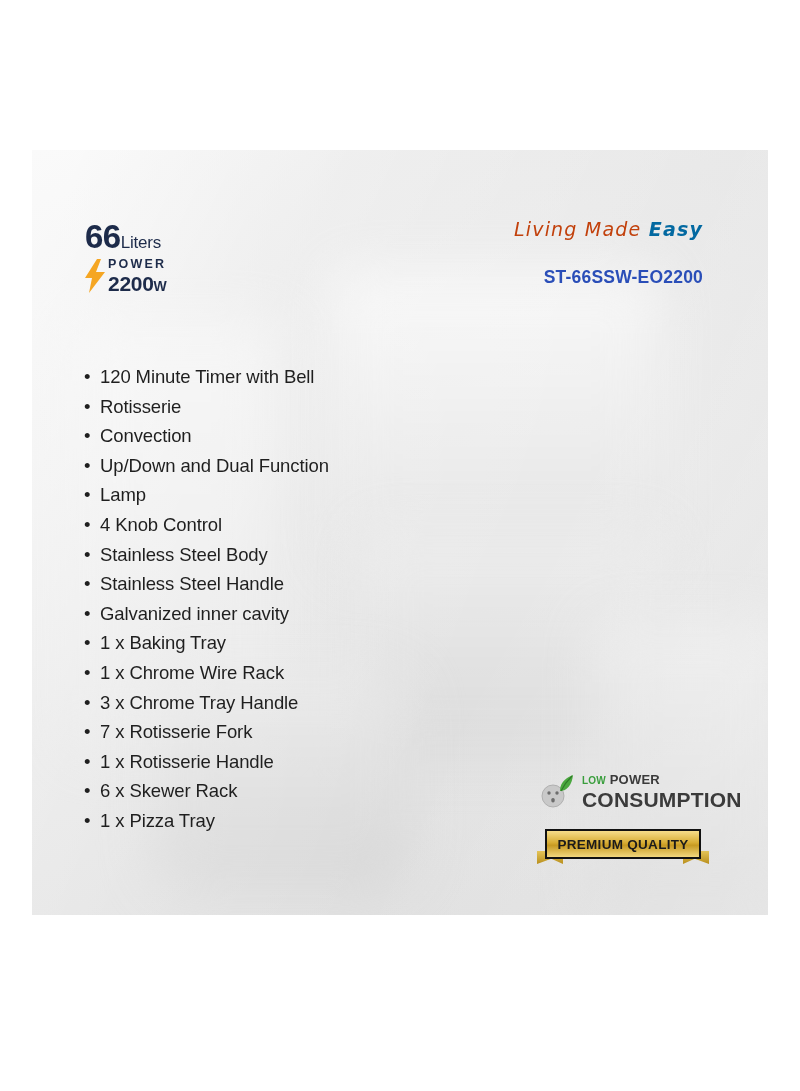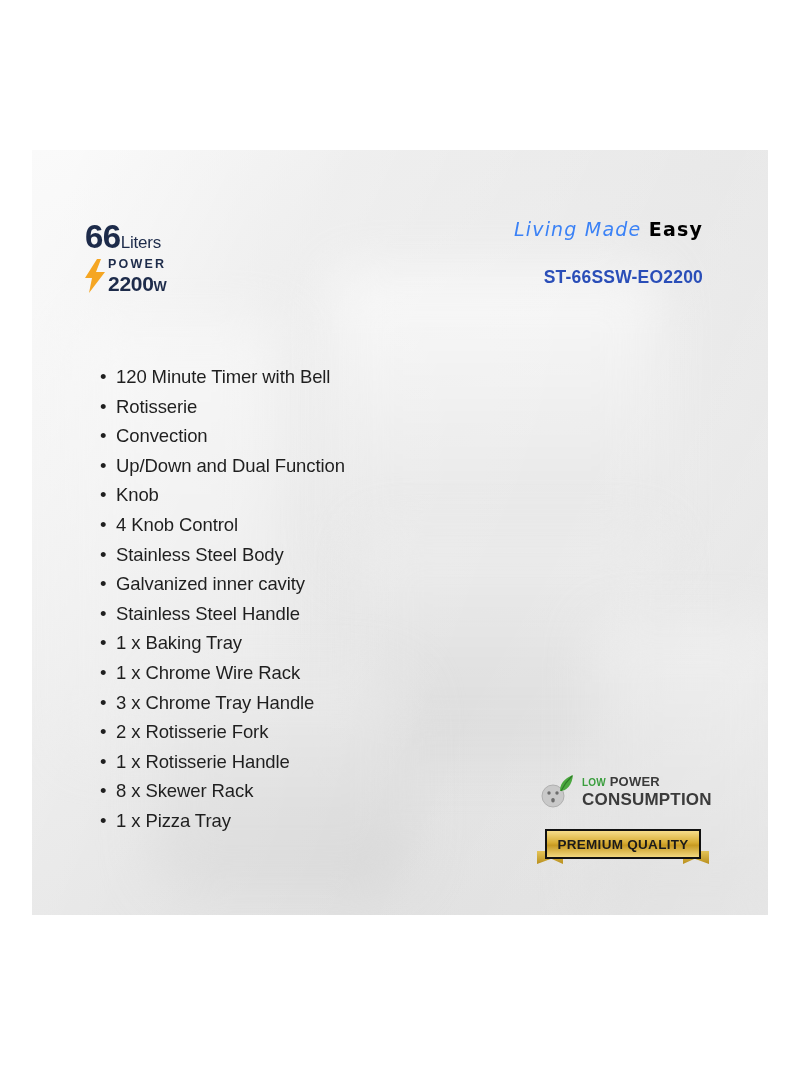--- a/index.html
+++ b/index.html
@@ -136,22 +136,22 @@
 
   .tagline {
     position: absolute;
     right: 97px;
     top: 218px;
     font-size: 19px;
     font-family: "DejaVu Sans", sans-serif;
     white-space: nowrap;
     letter-spacing: 1.2px;
   }
-  .tagline .t-blue { color: #3b82f6; font-style: italic; }
-  .tagline .t-red  { color: #000000; font-weight: bold; }
+  .tagline .t-blue { color: #c2410c; font-style: italic; }
+  .tagline .t-red  { color: #0369a1; font-style: italic; font-weight: bold; }
 
   .model {
     position: absolute;
     right: 97px;
     top: 267px;
     font-size: 17.5px;
     font-weight: bold;
     color: #2a4eb8;
     letter-spacing: 0.2px;
     white-space: nowrap;
@@ -173,21 +173,20 @@
     left: 84px;
     top: 362px;
     width: 520px;
   }
   .feature {
     font-size: 18.5px;
     color: #1f1f1f;
     line-height: 29.6px;
     white-space: nowrap;
     letter-spacing: -0.1px;
-    margin-left: 16px;
   }
   .feature .dot {
     display: inline-block;
     width: 16px;
     color: #1f1f1f;
   }
   .sup { font-size: 11.5px; vertical-align: super; }
 
   
   .low-power {
@@ -217,21 +216,21 @@
   }
   .lp-power {
     color: #3b3b3b;
     font-size: 13px;
     font-weight: bold;
     letter-spacing: 0.2px;
   }
   .lp-consumption {
     display: block;
     color: #3b3b3b;
-    font-size: 17px;
+    font-size: 21px;
     font-weight: bold;
     letter-spacing: 0.2px;
     margin-top: 1px;
   }
 
   
   .premium {
     position: absolute;
     left: 537px;
     top: 829px;
@@ -312,31 +311,31 @@
     </div>
 
     <div class="model">ST-66SSW-EO2200</div>
 
 
     <div class="features">
       <div class="feature"><span class="dot">•</span><span>120 Minute Timer with Bell</span></div>
       <div class="feature"><span class="dot">•</span><span>Rotisserie</span></div>
       <div class="feature"><span class="dot">•</span><span>Convection</span></div>
       <div class="feature"><span class="dot">•</span><span>Up/Down and Dual Function</span></div>
-      <div class="feature"><span class="dot">•</span><span>Knob</span></div>
+      <div class="feature"><span class="dot">•</span><span>Lamp</span></div>
       <div class="feature"><span class="dot">•</span><span>4 Knob Control</span></div>
       <div class="feature"><span class="dot">•</span><span>Stainless Steel Body</span></div>
+      <div class="feature"><span class="dot">•</span><span>Stainless Steel Handle</span></div>
       <div class="feature"><span class="dot">•</span><span>Galvanized inner cavity</span></div>
-      <div class="feature"><span class="dot">•</span><span>Stainless Steel Handle</span></div>
       <div class="feature"><span class="dot">•</span><span>1 x Baking Tray</span></div>
       <div class="feature"><span class="dot">•</span><span>1 x Chrome Wire Rack</span></div>
       <div class="feature"><span class="dot">•</span><span>3 x Chrome Tray Handle</span></div>
-      <div class="feature"><span class="dot">•</span><span>2 x Rotisserie Fork</span></div>
+      <div class="feature"><span class="dot">•</span><span>7 x Rotisserie Fork</span></div>
       <div class="feature"><span class="dot">•</span><span>1 x Rotisserie Handle</span></div>
-      <div class="feature"><span class="dot">•</span><span>8 x Skewer Rack</span></div>
+      <div class="feature"><span class="dot">•</span><span>6 x Skewer Rack</span></div>
       <div class="feature"><span class="dot">•</span><span>1 x Pizza Tray</span></div>
     </div>
 
     <div class="low-power">
       <div class="lp-icon">
         <svg viewBox="0 0 40 40" width="40" height="40">
           <circle cx="17" cy="25" r="11" fill="#c9c9c9" stroke="#b0b0b0" stroke-width="1"></circle>
           <circle cx="13" cy="22" r="1.7" fill="#6d6d6d"></circle>
           <circle cx="21" cy="22" r="1.7" fill="#6d6d6d"></circle>
           <rect x="15.3" y="27" width="3.4" height="4.4" rx="1.6" fill="#6d6d6d"></rect>

